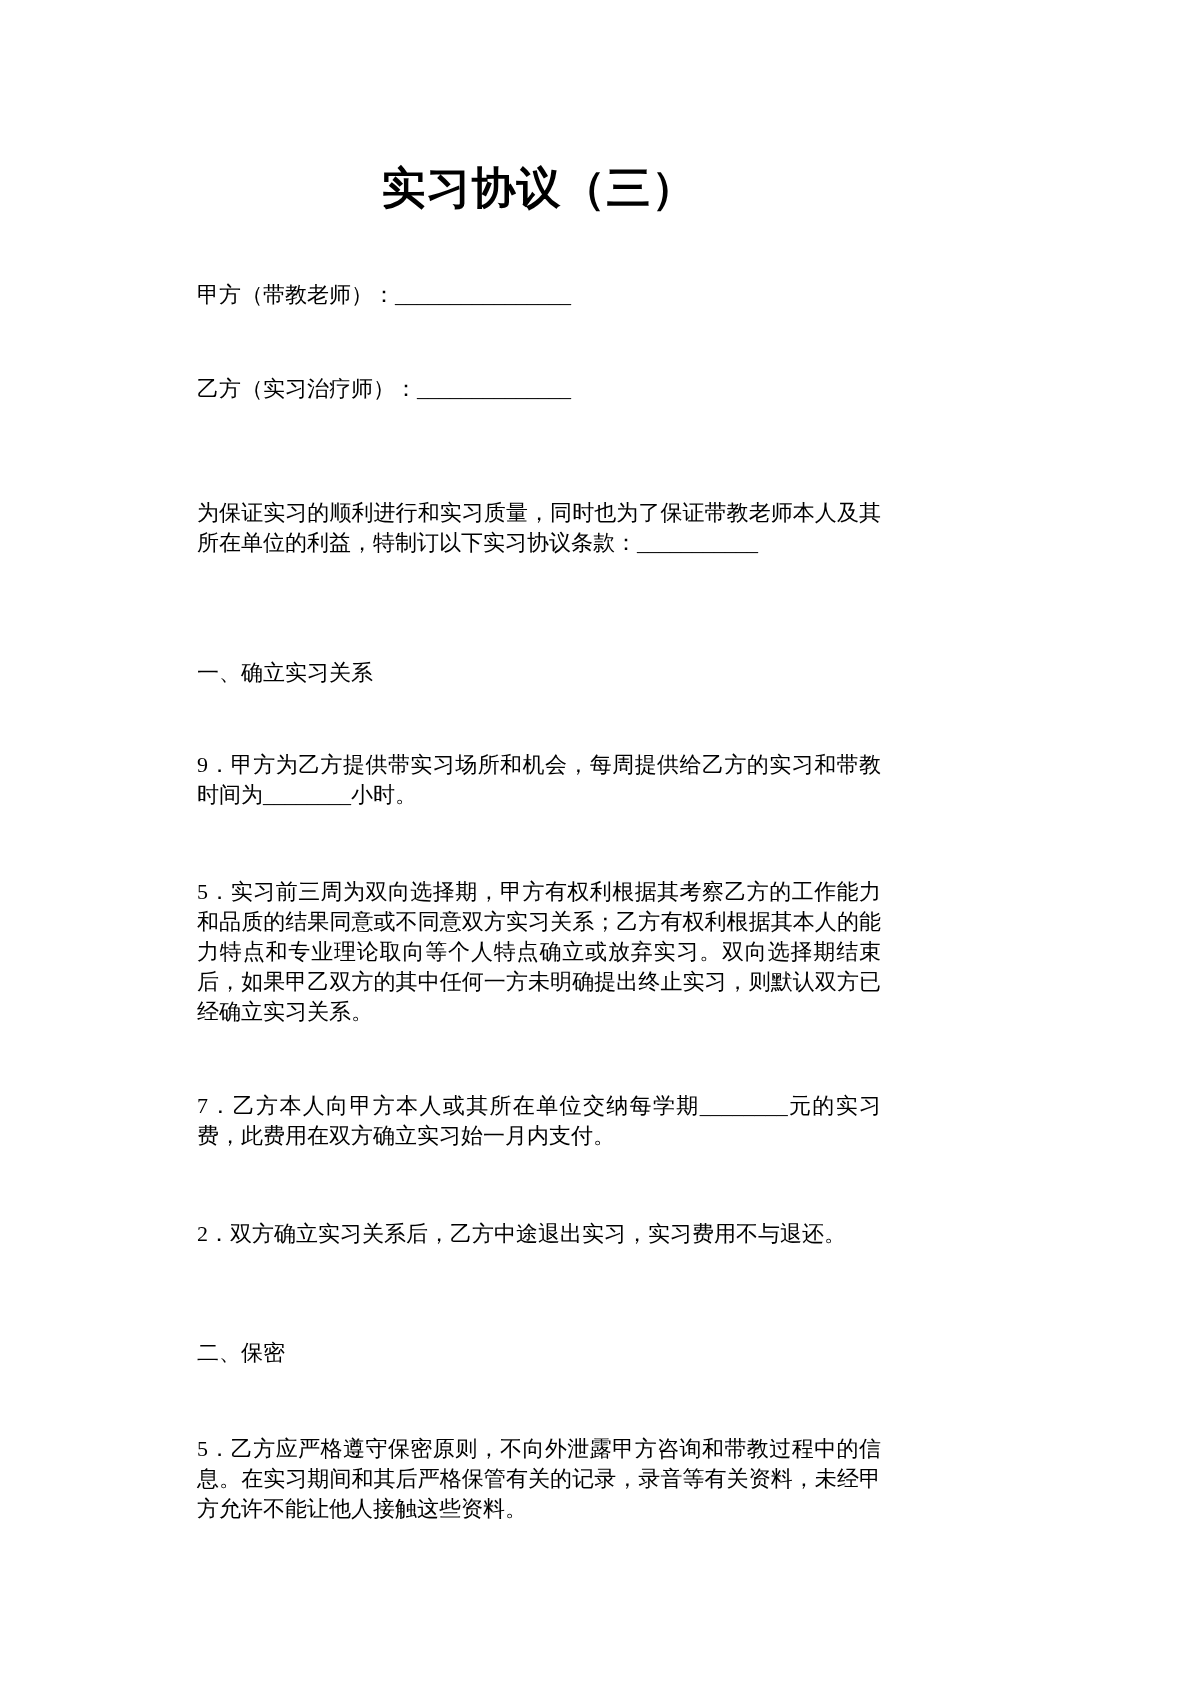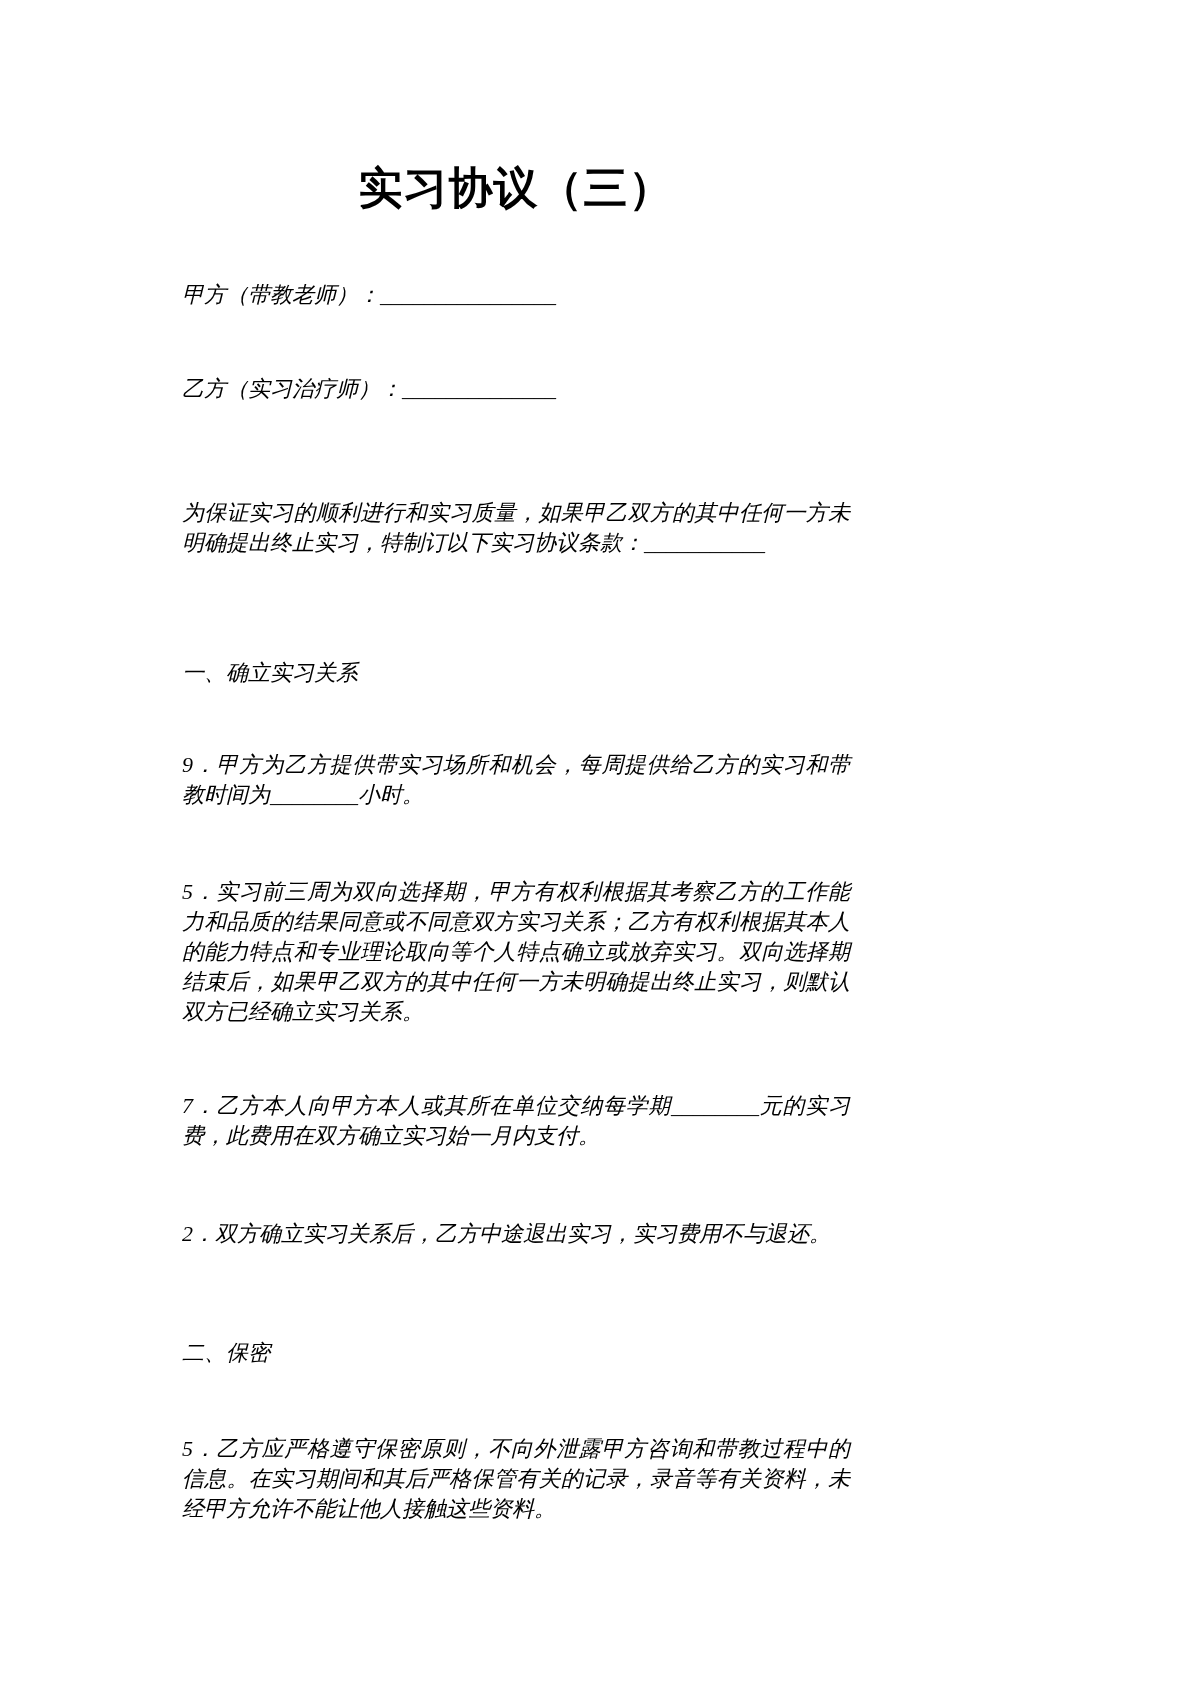--- a/index.html
+++ b/index.html
@@ -8,30 +8,30 @@
     background: #ffffff;
   }
   .page {
     position: relative;
     width: 1030px;
     height: 1683px;
     background: #ffffff;
     overflow: hidden;
     font-family: "Liberation Serif", "DejaVu Serif", serif;
     color: #000000;
+    padding-left: 23px;
   }
   .content {
     padding: 0 168px 0 170px;
   }
   p {
-    margin: 12px;
+    margin: 4px;
     font-size: 22px;
     line-height: 30px;
     text-align: justify;
-    font-style: italic;
   }
   .doc-title {
     margin: 160px 0 0 0;
     font-size: 44px;
     line-height: 57px;
     font-weight: 700;
     text-align: center;
     letter-spacing: 1px;
   }
   .party-a   { margin-top: 63px; }
@@ -54,21 +54,21 @@
 
 <div class="page">
   <div class="content">
 
     <h1 class="doc-title">实习协议（三）</h1>
 
     <p class="party-a"><span>甲方（带教老师）：</span><span class="blank">________________</span></p>
 
     <p class="party-b"><span>乙方（实习治疗师）：</span><span class="blank">______________</span></p>
 
-    <p class="preamble"><span>为保证实习的顺利进行和实习质量，如果甲乙双方的其中任何一方未明确提出终止实习，特制订以下实习协议条款：</span><span class="blank">___________</span></p>
+    <p class="preamble"><span>为保证实习的顺利进行和实习质量，同时也为了保证带教老师本人及其所在单位的利益，特制订以下实习协议条款：</span><span class="blank">___________</span></p>
 
     <p class="heading-1">一、确立实习关系</p>
 
     <p class="clause-1"><span>9．甲方为乙方提供带实习场所和机会，每周提供给乙方的实习和带教时间为</span><span class="blank">________</span><span>小时。</span></p>
 
     <p class="clause-2">5．实习前三周为双向选择期，甲方有权利根据其考察乙方的工作能力和品质的结果同意或不同意双方实习关系；乙方有权利根据其本人的能力特点和专业理论取向等个人特点确立或放弃实习。双向选择期结束后，如果甲乙双方的其中任何一方未明确提出终止实习，则默认双方已经确立实习关系。</p>
 
     <p class="clause-3"><span>7．乙方本人向甲方本人或其所在单位交纳每学期</span><span class="blank">________</span><span>元的实习费，此费用在双方确立实习始一月内支付。</span></p>
 
     <p class="clause-4">2．双方确立实习关系后，乙方中途退出实习，实习费用不与退还。</p>

